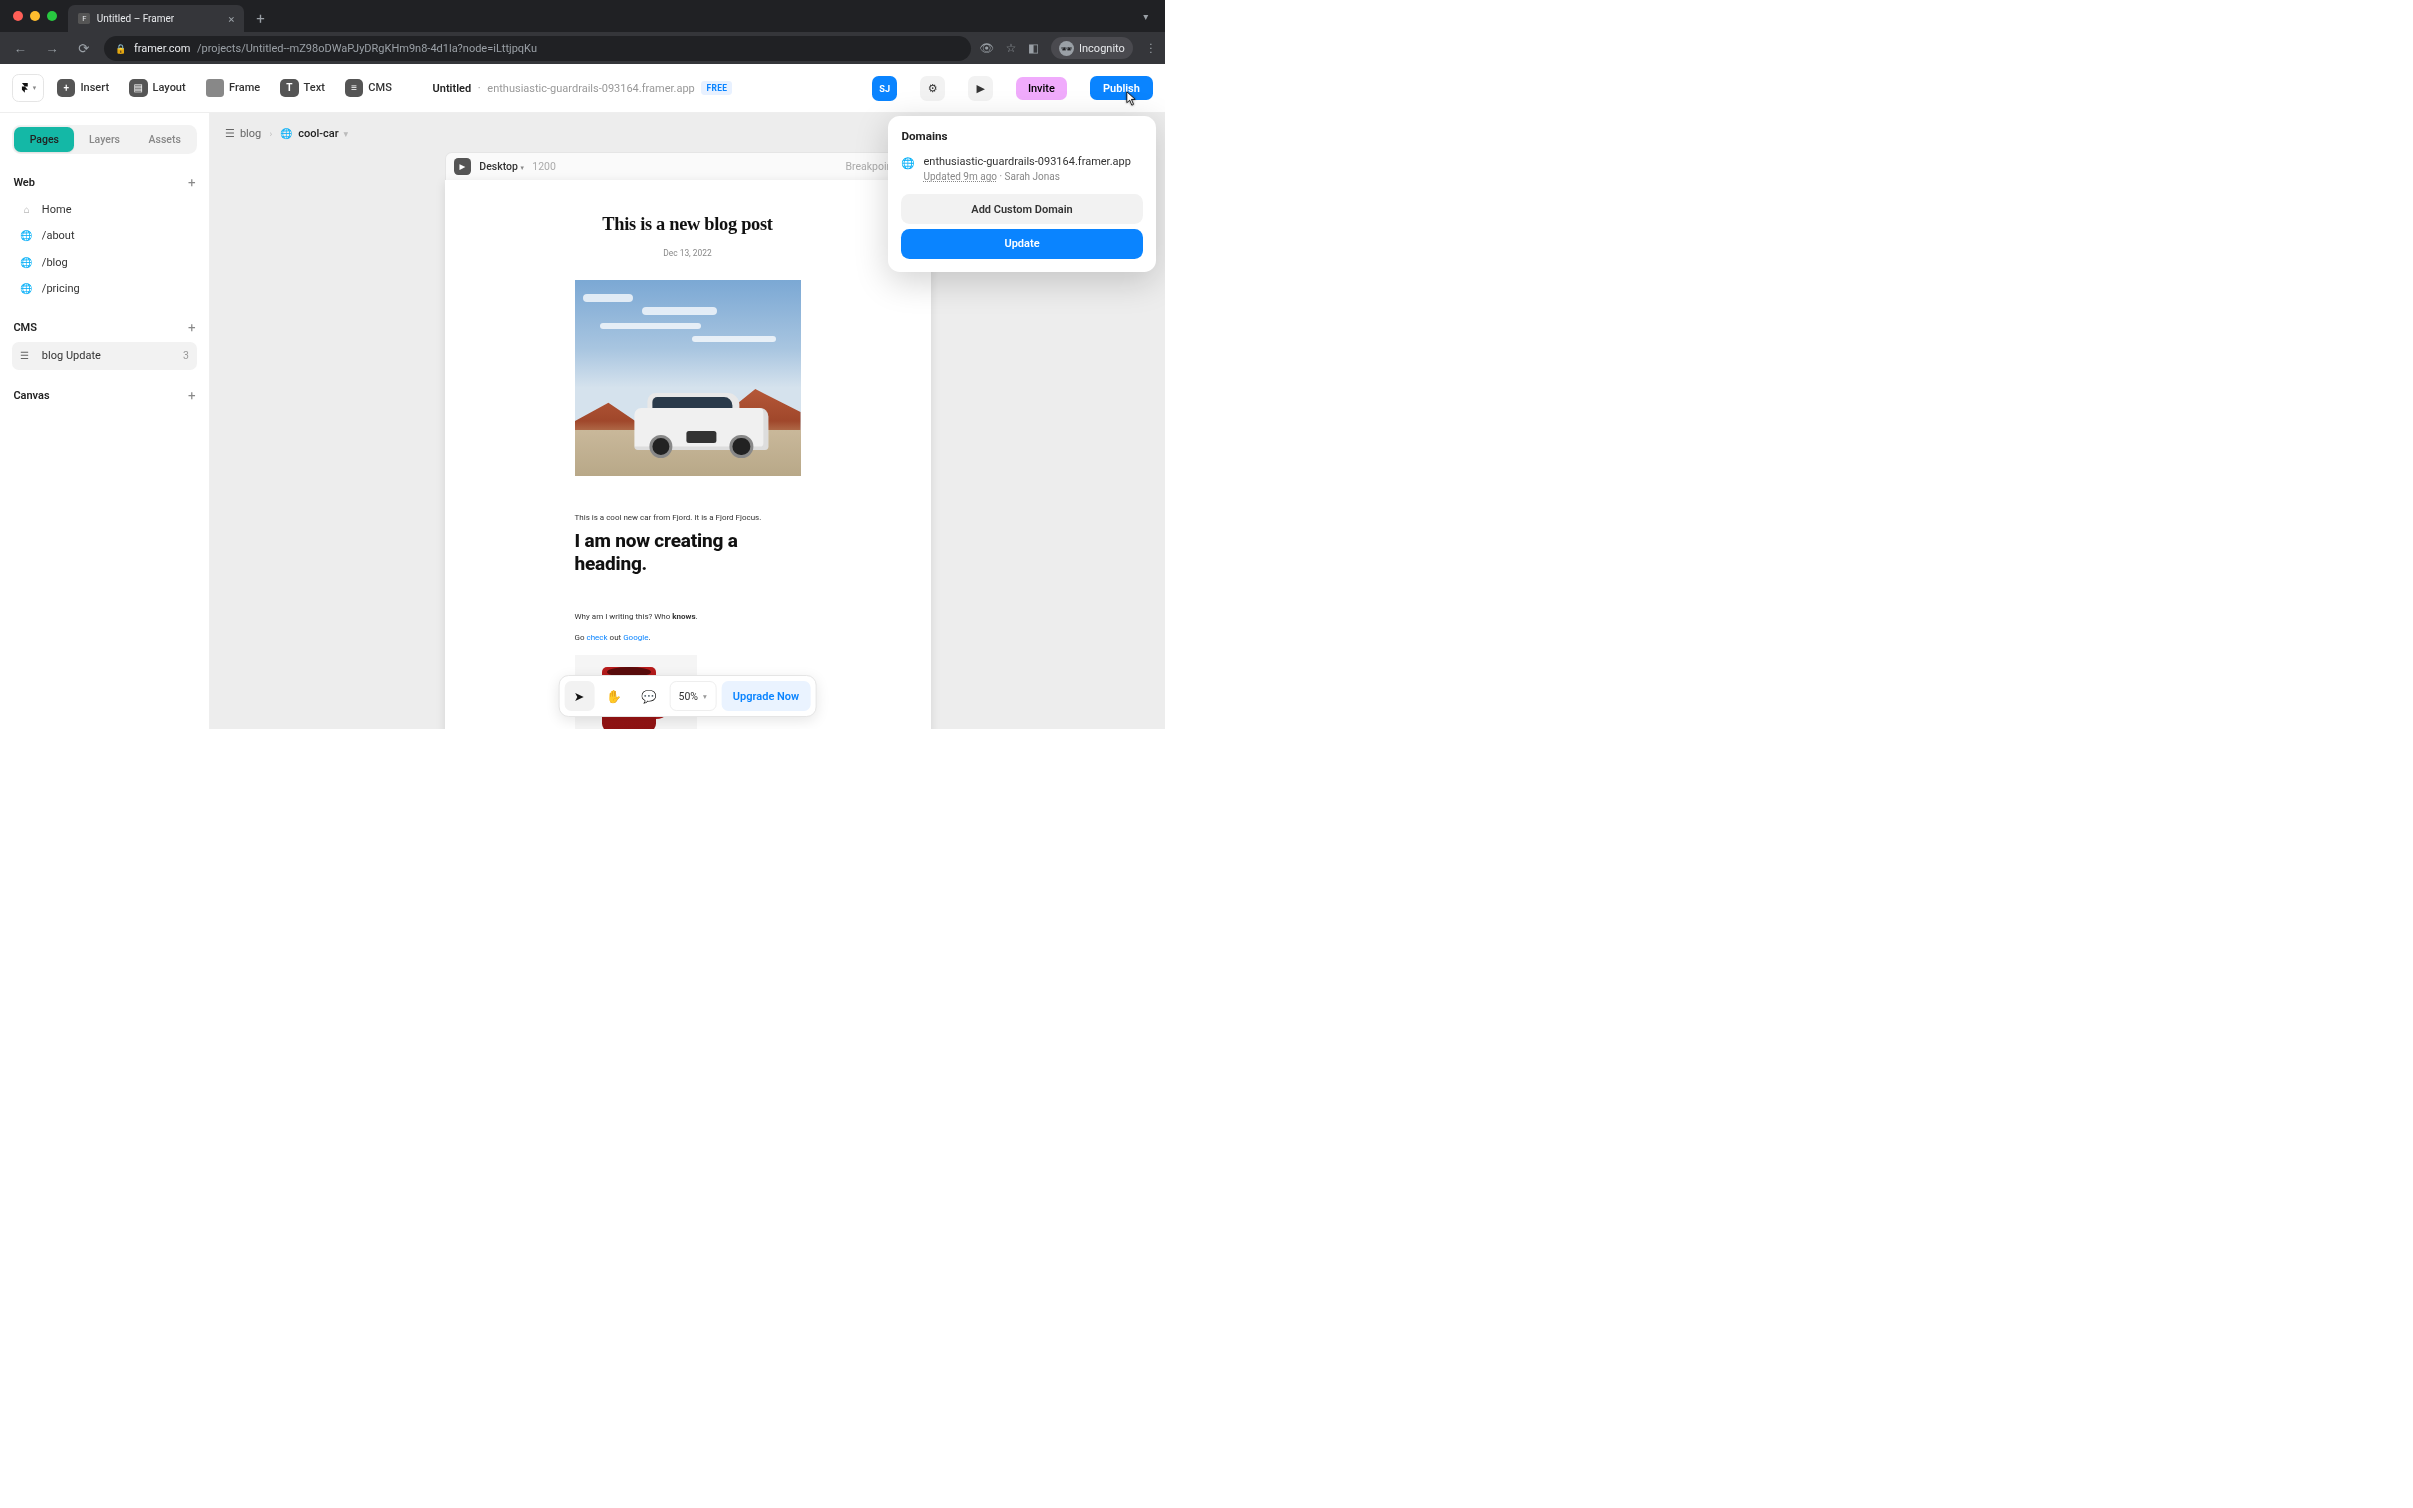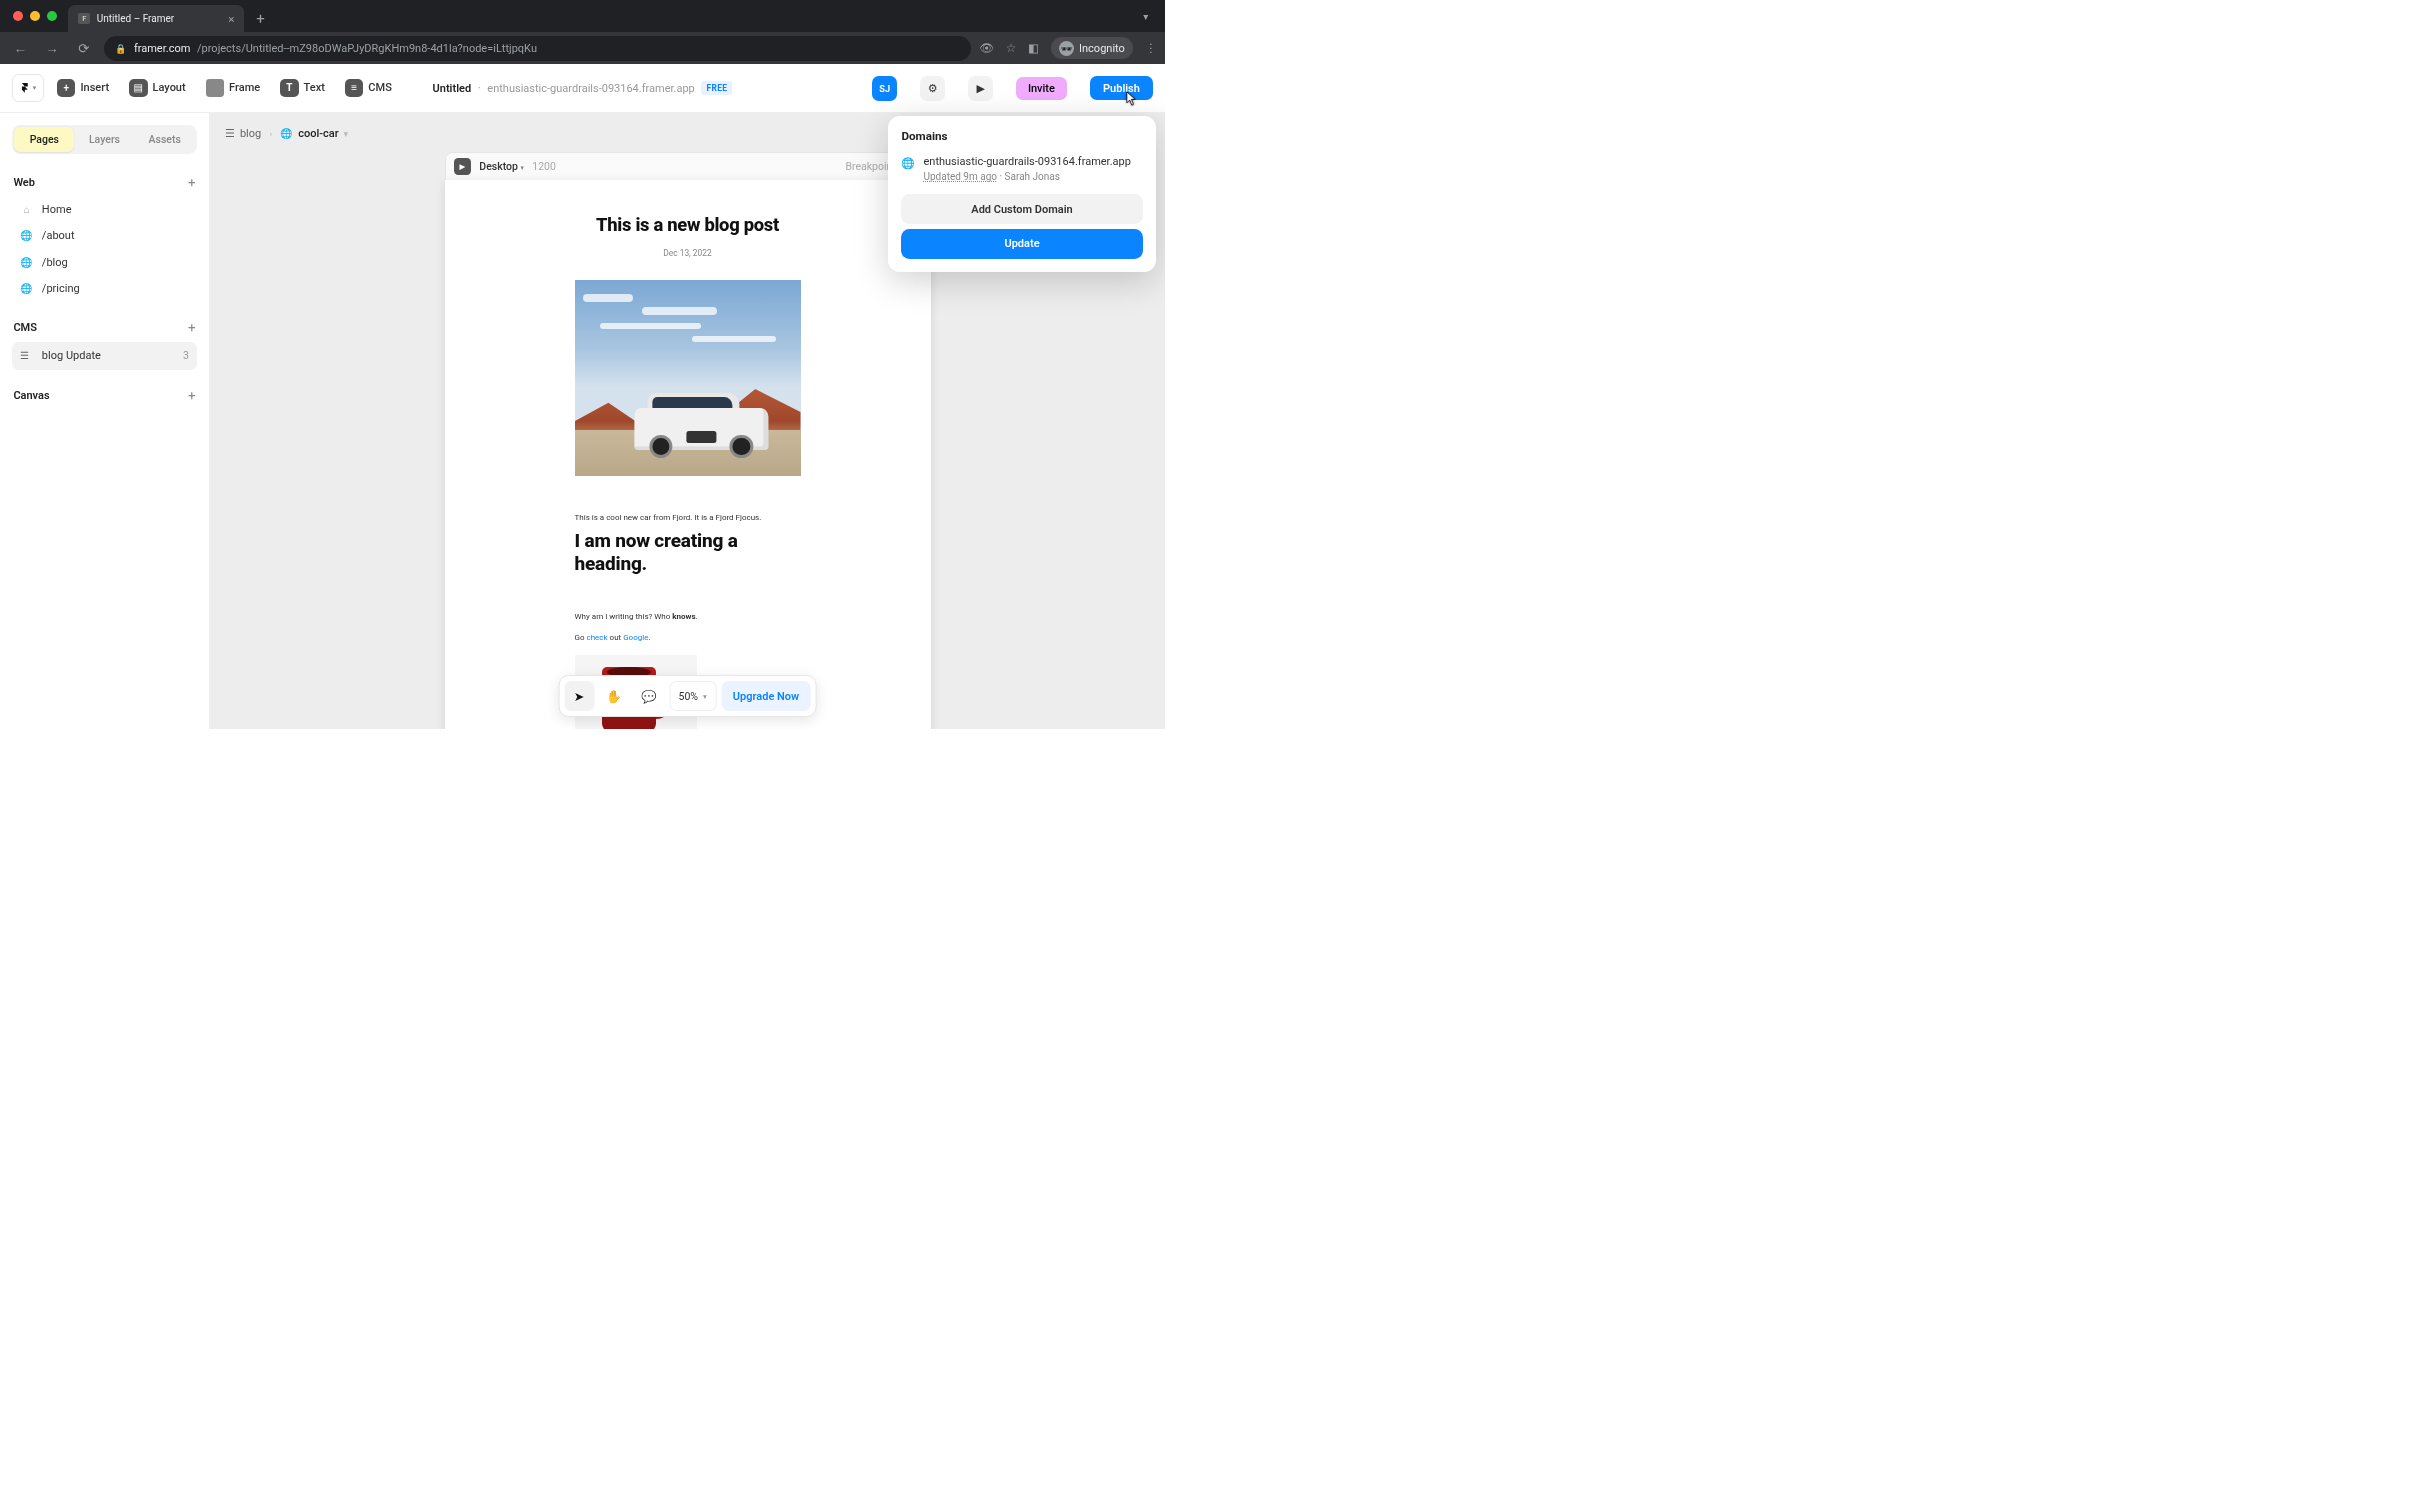--- a/index.html
+++ b/index.html
@@ -51,21 +51,21 @@
 .avatar-chip { width:25px; height:25px; border-radius:6.7px; background:#0a84ff; color:#fff; font-size:9.2px; font-weight:700; display:flex; align-items:center; justify-content:center; }
 .icon-btn { width:25px; height:25px; border-radius:6.7px; background:#f2f2f2; display:flex; align-items:center; justify-content:center; cursor:pointer; color:#333; font-size:11px;}
 .invite-btn { padding:5px 11.7px; border-radius:6.7px; background:#f0abfc; font-size:11px; font-weight:500; cursor:pointer; }
 .publish-btn { padding:5.9px 13.4px; border-radius:6.7px; background:#0a84ff; color:#fff; font-size:11px; font-weight:600; cursor:pointer; }
 
 
 .main { display:flex; height: calc(729px - 64px - 49px); }
 .sidebar { width: 210px; border-right:0.8px solid #eee; padding:11.7px; background:#fff; }
 .seg-tabs { display:flex; background:#f2f2f2; border-radius:8.4px; padding:2.5px; margin-bottom:13.4px; }
 .seg-tab { flex:1; text-align:center; font-size:10.5px; font-weight:500; color:#888; padding:5.9px 0; border-radius:6.7px; cursor:pointer; }
-.seg-tab.active { background:#fef9c3; color:#222; box-shadow:0 0.8px 1.7px rgba(0,0,0,0.08); }
+.seg-tab.active { background:#14b8a6; color:#222; box-shadow:0 0.8px 1.7px rgba(0,0,0,0.08); }
 
 .section-head { display:flex; align-items:center; justify-content:space-between; font-size:11px; font-weight:600; color:#222; padding:6.7px 1.7px; }
 .section-head .plus { color:#888; font-size:13.4px; cursor:pointer; font-weight:400; }
 
 .page-item { display:flex; align-items:center; gap:8.4px; padding:6.7px 8.4px; border-radius:6.7px; font-size:11px; color:#333; cursor:pointer; }
 .page-item .pico { width:13.4px; color:#999; font-size:10px; display:flex; justify-content:center;}
 
 .cms-item { display:flex; align-items:center; gap:8.4px; padding:7.5px 8.4px; border-radius:6.7px; font-size:11px; color:#333; background:#f2f2f2; cursor:pointer; }
 .cms-item .count { margin-left:auto; color:#999; font-size:10.5px; }
 .cms-item .pico { width:13.4px; color:#666; font-size:10px;}
@@ -83,21 +83,21 @@
 
 .frame-header { position:absolute; top:39px; left:50%; transform:translateX(-50%); width:486px; height:28.5px; background:#fafafa; border:0.8px solid #e5e5e5; border-bottom:none; border-radius:6.7px 6.7px 0 0; display:flex; align-items:center; padding:0 8.4px; gap:8.4px; font-size:10.5px; color:#666; }
 .frame-header .play { width:17px; height:17px; border-radius:4.2px; background:#555; color:#fff; display:flex; align-items:center; justify-content:center; font-size:7.5px; cursor:pointer;}
 .frame-header .device { font-weight:500; color:#333; cursor:pointer; }
 .frame-header .chev2 { font-size:6.7px; color:#888; }
 .frame-header .width { color:#aaa; }
 .frame-header .bp-label { margin-left:auto; color:#aaa; }
 .frame-header .bp-add { width:17px; height:17px; border-radius:4.2px; background:#eee; display:flex; align-items:center; justify-content:center; font-size:10px; color:#777; cursor:pointer;}
 
 .page-frame { position:absolute; top:67px; left:50%; transform:translateX(-50%); width:486px; background:#fff; box-shadow:0 1.7px 10px rgba(0,0,0,0.1); padding:34px 0 0; height:570px; overflow:hidden;}
-.page-frame h1 { text-align:center; font-size:18.4px; font-weight:800; color:#111; letter-spacing:-0.3px; }
+.page-frame h1 { text-align:center; font-size:18.4px; font-weight:800; color:#111; letter-spacing:-0.3px;font-family:Liberation Serif, serif; }
 .page-frame .date { text-align:center; font-size:8.4px; color:#888; margin-top:13.4px; }
 .page-frame .hero-img { width:226px; height:196px; margin:22px auto 0; position:relative; overflow:hidden; }
 .hero-sky { position:absolute; inset:0; background:linear-gradient(#7ba8d4 0%, #a8c5e0 35%, #d5e2ed 55%); }
 .hero-clouds { position:absolute; top:8.4px; left:0; right:0; height:75px; }
 .cloud { position:absolute; background:rgba(255,255,255,0.75); border-radius:17px; }
 .hero-rocks { position:absolute; bottom:0; left:0; right:0; height:92px; background:linear-gradient(#b85a3a 0%, #a0472b 40%, #c9a57a 70%, #d4b896 100%); clip-path:polygon(0 40%, 15% 20%, 30% 45%, 45% 10%, 65% 35%, 80% 5%, 100% 30%, 100% 100%, 0 100%);}
 .hero-ground { position:absolute; bottom:0; left:0; right:0; height:46px; background:linear-gradient(#c9b89a, #b8a888); }
 .hero-car { position:absolute; bottom:15px; left:50%; transform:translateX(-40%); width:134px; height:75px; }
 .car-body { position:absolute; bottom:11.7px; width:134px; height:42px; background:#f0f0f0; border-radius:6.7px 8.4px 3.4px 3.4px; box-shadow:inset -5px -3.4px 0 rgba(0,0,0,0.08);}
 .car-cabin { position:absolute; bottom:40px; left:13.4px; width:92px; height:28.5px; background:#e8e8e8; border-radius:8.4px 11.7px 0 0; }

